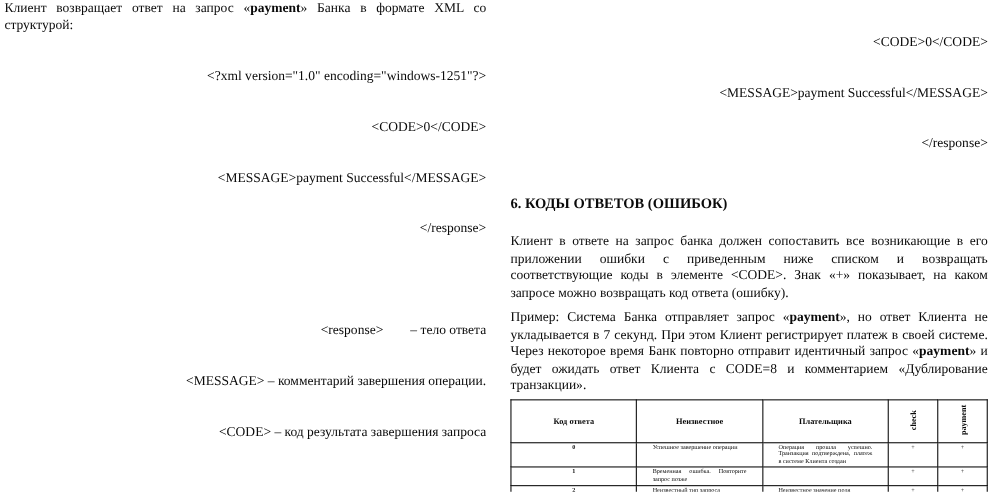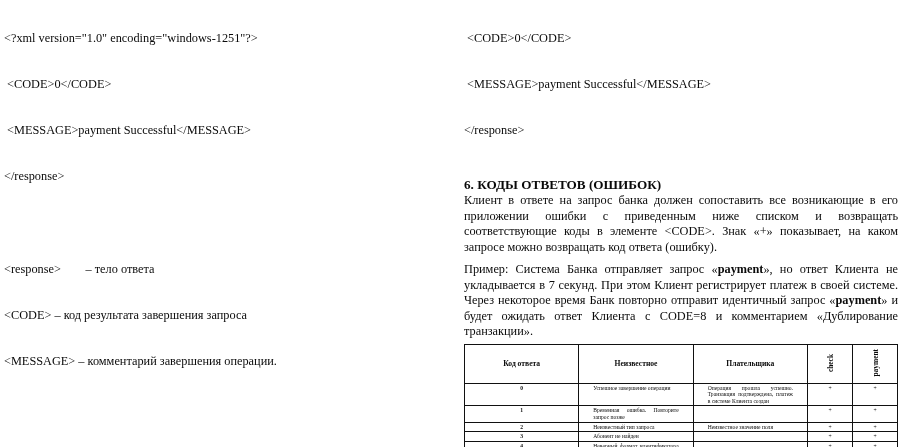--- a/index.html
+++ b/index.html
@@ -46,24 +46,24 @@
   }
   .gap { height: 15.4px; }
   .gap-sm { height: 7px; }
   b, .b { font-weight: bold; }
   .ital { }
 
   h2.section {
     font-size: 13.2px;
     line-height: 17px;
     font-weight: bold;
-    margin: 7px 0 0 0;
-  }
-
-  .xml { white-space: pre; font-size: 12.3px; line-height: 15.4px; }
+    margin: 7px 0 19px 0;
+  }
+
+  .xml { white-space: pre; font-size: 12.3px; line-height: 15.4px; text-align: right; }
 
   
   table.codes {
     border-collapse: collapse;
     width: 434px;
     margin-top: 4px;
     table-layout: fixed;
   }
   table.codes th, table.codes td {
     border: 1px solid #111;
@@ -109,34 +109,35 @@
     font-size: 8px;
   }
 </style>
 </head>
 <body>
 
 <div class="page">
 
   <div class="col col-left">
 
+    <p class="para">Клиент возвращает ответ на запрос «<b>payment</b>» Банка в формате XML со структурой:</p>
 
     <div class="xml">
       <div class="ln">&lt;?xml version="1.0" encoding="windows-1251"?&gt;</div>
       <div class="ln"> &lt;CODE&gt;0&lt;/CODE&gt;</div>
       <div class="ln"> &lt;MESSAGE&gt;payment Successful&lt;/MESSAGE&gt;</div>
       <div class="ln">&lt;/response&gt;</div>
     </div>
 
     <div class="gap"></div>
 
     <div class="xml">
       <div class="ln">&lt;response&gt;        – тело ответа</div>
+      <div class="ln">&lt;MESSAGE&gt; – комментарий завершения операции.</div>
       <div class="ln">&lt;CODE&gt; – код результата завершения запроса</div>
-      <div class="ln">&lt;MESSAGE&gt; – комментарий завершения операции.</div>
     </div>
 
   </div>
 
   <div class="col col-right">
 
     <div class="xml">
       <div class="ln"> &lt;CODE&gt;0&lt;/CODE&gt;</div>
       <div class="ln"> &lt;MESSAGE&gt;payment Successful&lt;/MESSAGE&gt;</div>
       <div class="ln">&lt;/response&gt;</div>

